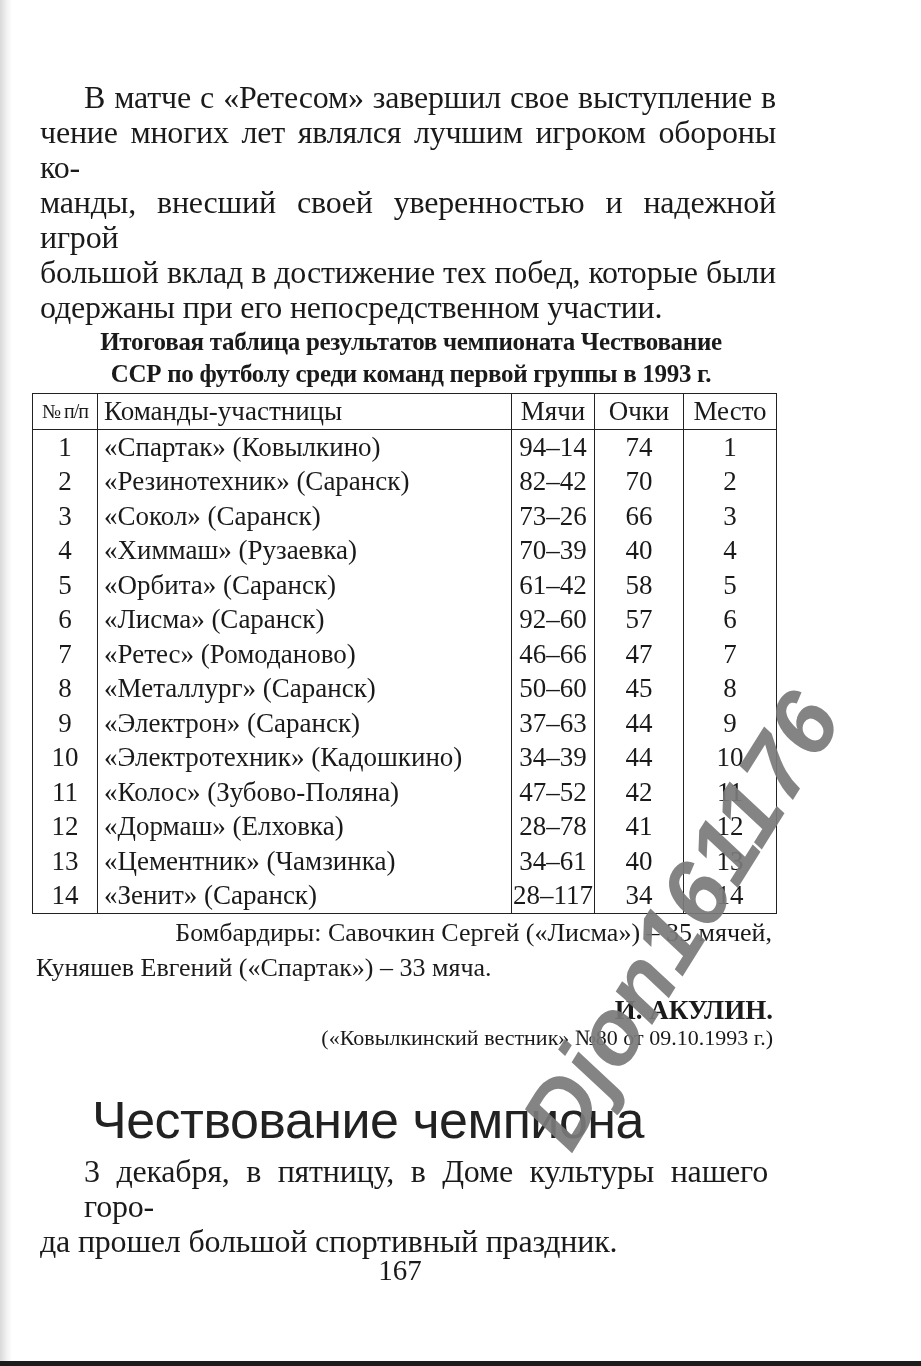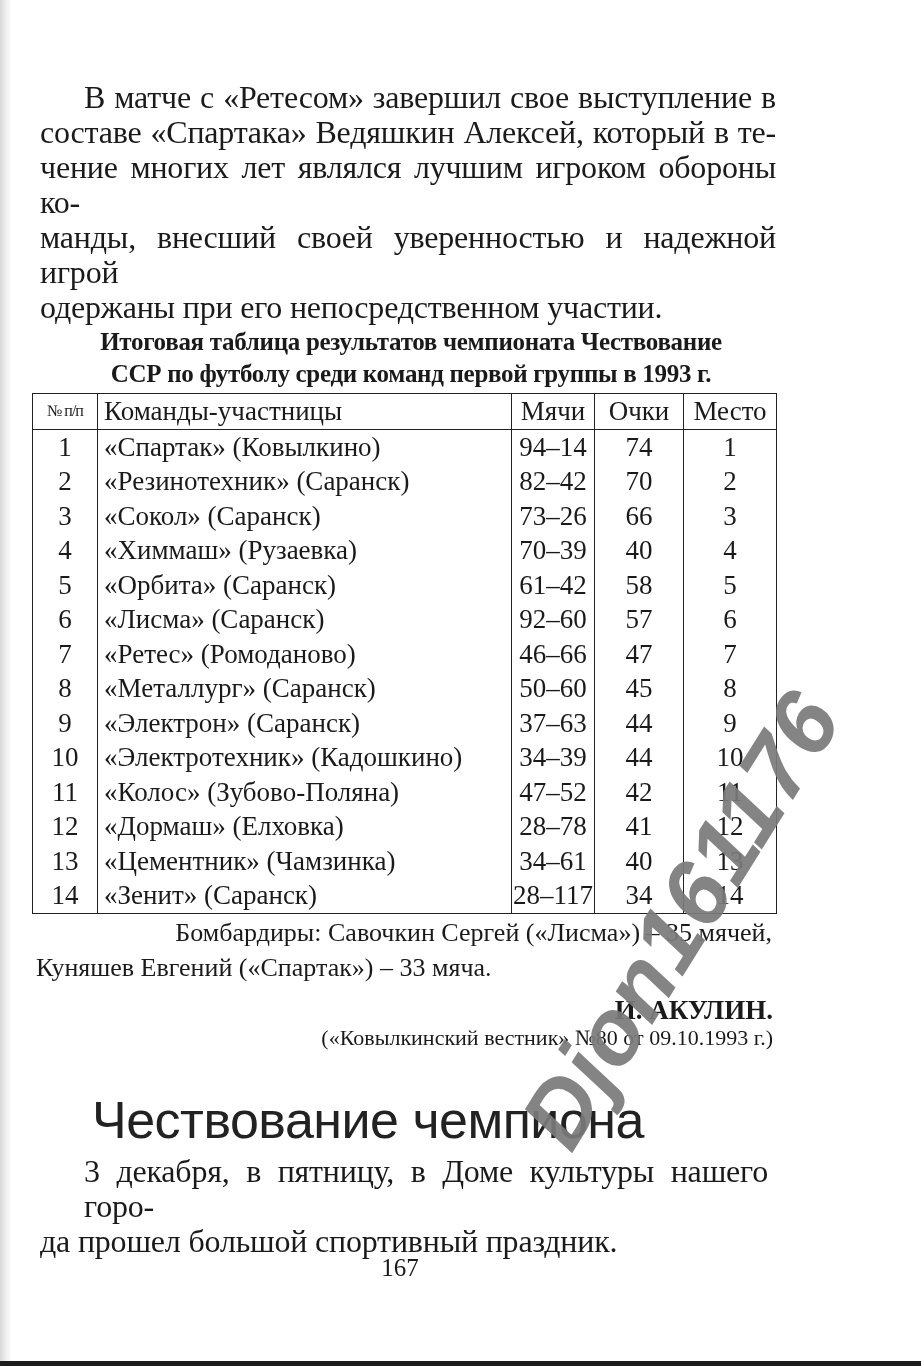--- a/index.html
+++ b/index.html
@@ -37,21 +37,21 @@
     border-left: 1.5px solid #222; border-right: 1.5px solid #222;
     padding: 0; font-weight: normal; white-space: nowrap;
   }
   table.standings th { border-top: 1.5px solid #222; border-bottom: 1.5px solid #222; height: 34px; }
   table.standings tr:last-child td { border-bottom: 1.5px solid #222; }
   .c-num { width: 64px; text-align: center; }
   .c-team { width: 407px; text-align: left; padding-left: 6px !important; }
   .c-goals { width: 82px; text-align: center; }
   .c-pts { width: 88px; text-align: center; }
   .c-place { width: 92px; text-align: center; }
-  th.c-num { font-size: 16px; letter-spacing: -1px; margin-left: 16px; }
+  th.c-num { font-size: 20px; letter-spacing: -1px; margin-left: 16px; }
 
   .scorers {
     position: absolute; left: 36px; top: 915px; width: 736px;
     font-size: 26px; line-height: 35px;
   }
   .scorers .l1 { display: block; text-align: right; }
   .author {
     position: absolute; right: 148px; top: 985px;
     font-size: 27px; font-weight: bold; line-height: 35px; margin-top: 8px;
   }
@@ -59,40 +59,40 @@
     position: absolute; right: 148px; top: 1020px;
     font-size: 22px; line-height: 35px;
   }
   .section-heading {
     position: absolute; left: 92px; top: 1088px;
     font-family: "Liberation Sans", "DejaVu Sans", sans-serif;
     font-size: 52px; line-height: 64px; color: #222; letter-spacing: -0.5px;
   }
   .page-number {
     position: absolute; left: 0; width: 800px; top: 1254px; text-align: center;
-    font-size: 25px;
+    font-size: 29px;
   }
   .watermark {
     position: absolute; left: 500px; top: 1110px;
     font-family: "Liberation Sans", "DejaVu Sans", sans-serif;
     font-weight: bold; font-style: italic; font-size: 92px; color: #7a7a7a;
     opacity: 0.92; transform: rotate(-58deg); transform-origin: left top;
     white-space: nowrap; letter-spacing: 1px; pointer-events: none;
   }
 </style>
 </head>
 <body>
 
 <div class="left-edge"></div>
 
 <div class="para" style="top:80px;">
   <span class="line justify indent">В матче с «Ретесом» завершил свое выступление в</span>
-  <span class="line justify">составе «Спартака» Ведяшкин Алексей, который в те-</span>
   <span class="line justify">чение многих лет являлся лучшим игроком обороны ко-</span>
   <span class="line justify">манды, внесший своей уверенностью и надежной игрой</span>
+  <span class="line justify">большой вклад в достижение тех побед, которые были</span>
   <span class="line">одержаны при его непосредственном  участии.</span>
 </div>
 
 <div class="table-title">
   <div>Итоговая таблица результатов чемпионата Чествование</div>
   <div>ССР по футболу среди команд первой группы в 1993 г.</div>
 </div>
 
 <table class="standings">
   <thead>

